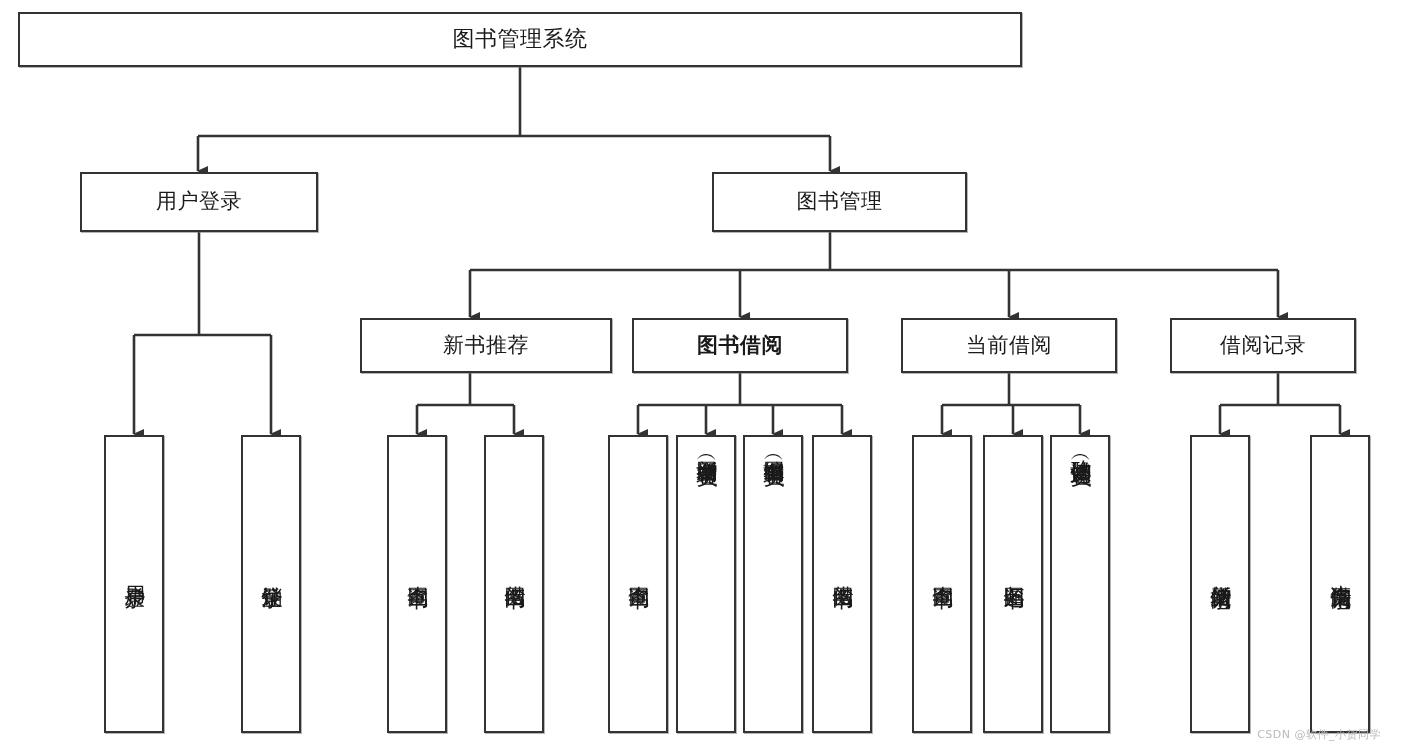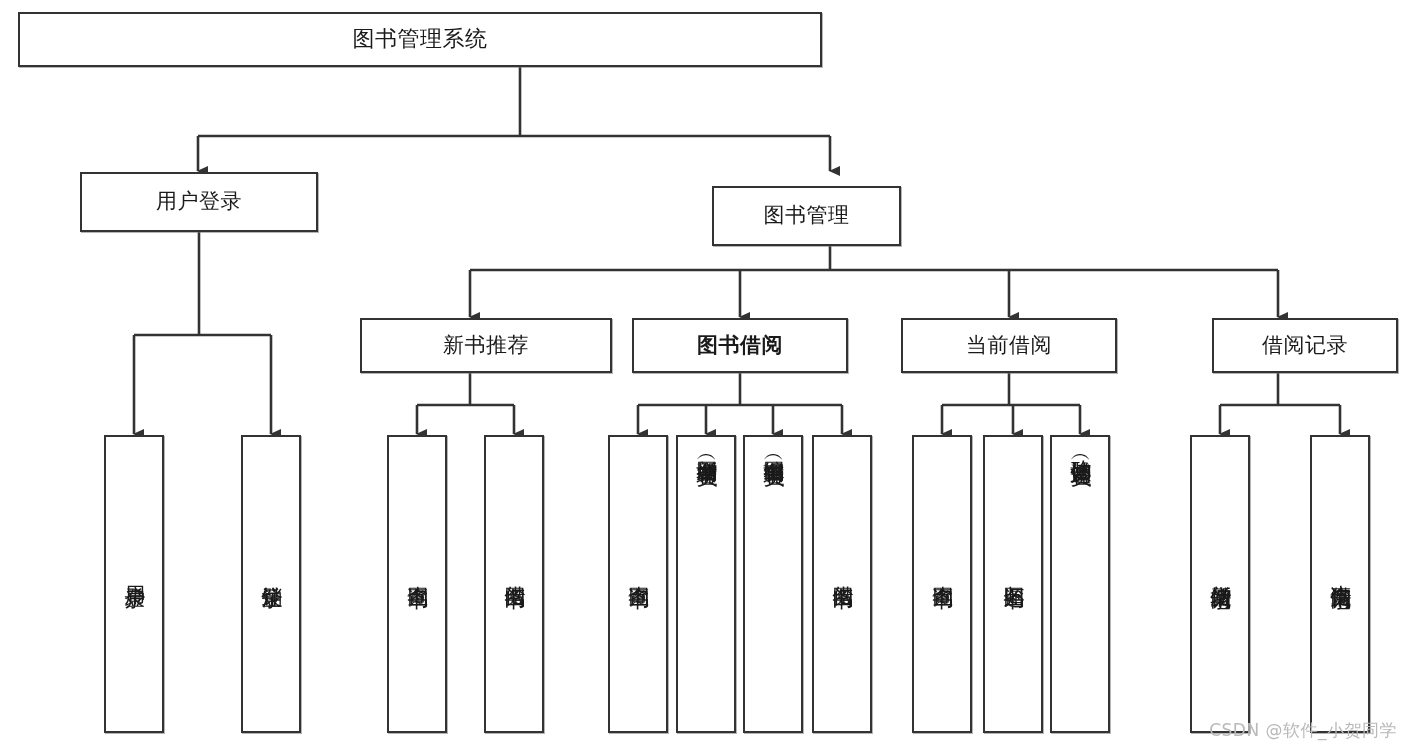--- a/index.html
+++ b/index.html
@@ -61,23 +61,23 @@
     letter-spacing: 1px;
     white-space: nowrap;
   }
   .node-v.align-mid { align-items: center; }
   .node-v.align-mid .label { margin-top: -26px; }
   .node-v.align-top { align-items: flex-start; }
   .node-v.align-top .label { margin-top: 6px; }
 
   #watermark {
     position: absolute;
-    right: 8px;
+    right: 24px;
     bottom: 5px;
-    font-size: 17px;
+    font-size: 11px;
     color: #b9b9b9;
     white-space: nowrap;
     letter-spacing: 0.5px;
   }
 </style>
 </head>
 <body>
 
 <div id="diagram-root">
 
@@ -117,41 +117,41 @@
         <line x1="942" y1="405" x2="942" y2="434" stroke="#333333" stroke-width="2.6" marker-end="url(#arrowhead)"></line>
         <line x1="1013" y1="405" x2="1013" y2="434" stroke="#333333" stroke-width="2.6" marker-end="url(#arrowhead)"></line>
         <line x1="1080" y1="405" x2="1080" y2="434" stroke="#333333" stroke-width="2.6" marker-end="url(#arrowhead)"></line>
         <line x1="1278" y1="373" x2="1278" y2="405" stroke="#333333" stroke-width="2.6"></line>
         <line x1="1220" y1="405" x2="1340" y2="405" stroke="#333333" stroke-width="2.6"></line>
         <line x1="1220" y1="405" x2="1220" y2="434" stroke="#333333" stroke-width="2.6" marker-end="url(#arrowhead)"></line>
         <line x1="1340" y1="405" x2="1340" y2="434" stroke="#333333" stroke-width="2.6" marker-end="url(#arrowhead)"></line>
       </g>
   </svg>
 
-  <div class="node node-h node-root" id="node-root" style="left: 18px; top: 12px; width: 804px; height: 55px;">
+  <div class="node node-h node-root" id="node-root" style="left: 18px; top: 12px; width: 1004px; height: 55px;">
     <span class="label">图书管理系统</span>
   </div>
 
   <div class="node node-h" id="node-user-login" style="left: 80px; top: 172px; width: 238px; height: 60px;">
     <span class="label">用户登录</span>
   </div>
-  <div class="node node-h" id="node-book-manage" style="left: 712px; top: 172px; width: 189px; height: 60px; margin-top: 14px;">
+  <div class="node node-h" id="node-book-manage" style="left: 712px; top: 172px; width: 255px; height: 60px;">
     <span class="label">图书管理</span>
   </div>
 
   <div class="node node-h" id="node-new-book-recommend" style="left: 360px; top: 318px; width: 252px; height: 55px;">
     <span class="label">新书推荐</span>
   </div>
   <div class="node node-h" id="node-book-borrow" style="left: 632px; top: 318px; width: 216px; height: 55px; font-weight: bold;">
     <span class="label">图书借阅</span>
   </div>
   <div class="node node-h" id="node-current-borrow" style="left: 901px; top: 318px; width: 216px; height: 55px;">
     <span class="label">当前借阅</span>
   </div>
-  <div class="node node-h" id="node-borrow-record" style="left: 1170px; top: 318px; width: 186px; height: 55px; margin-left: 42px;">
+  <div class="node node-h" id="node-borrow-record" style="left: 1170px; top: 318px; width: 186px; height: 55px;">
     <span class="label">借阅记录</span>
   </div>
 
   <div id="leaf-container">
       <div class="node node-v align-mid" style="left: 104px; top: 435px; width: 60px; height: 298px;">
         <span class="label">用户登录</span>
       </div>
       <div class="node node-v align-mid" style="left: 241px; top: 435px; width: 60px; height: 298px;">
         <span class="label">注销登录</span>
       </div>

